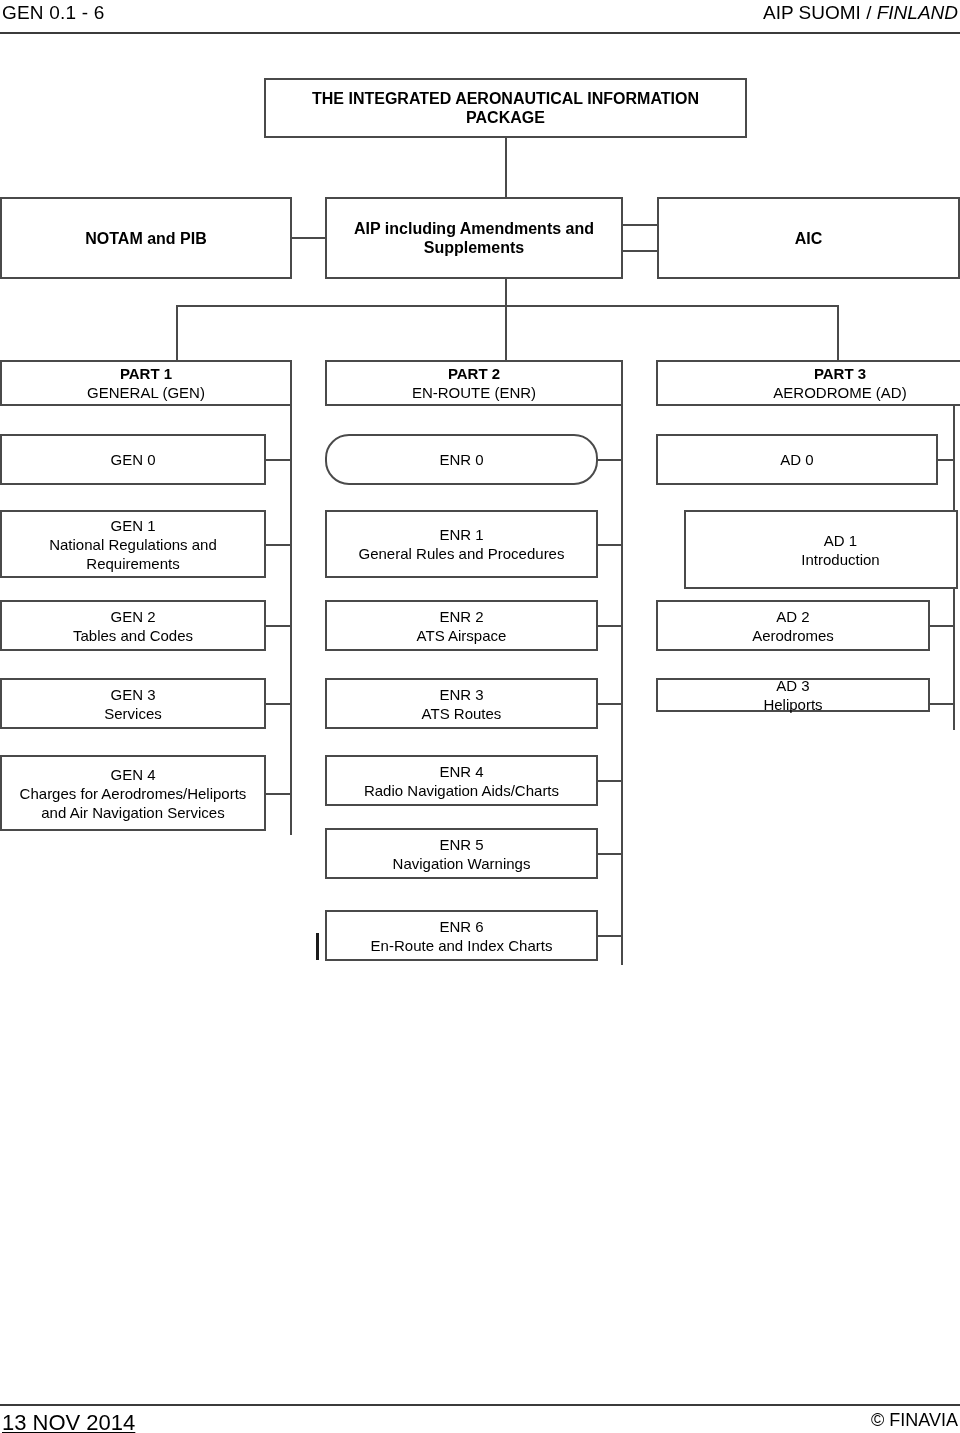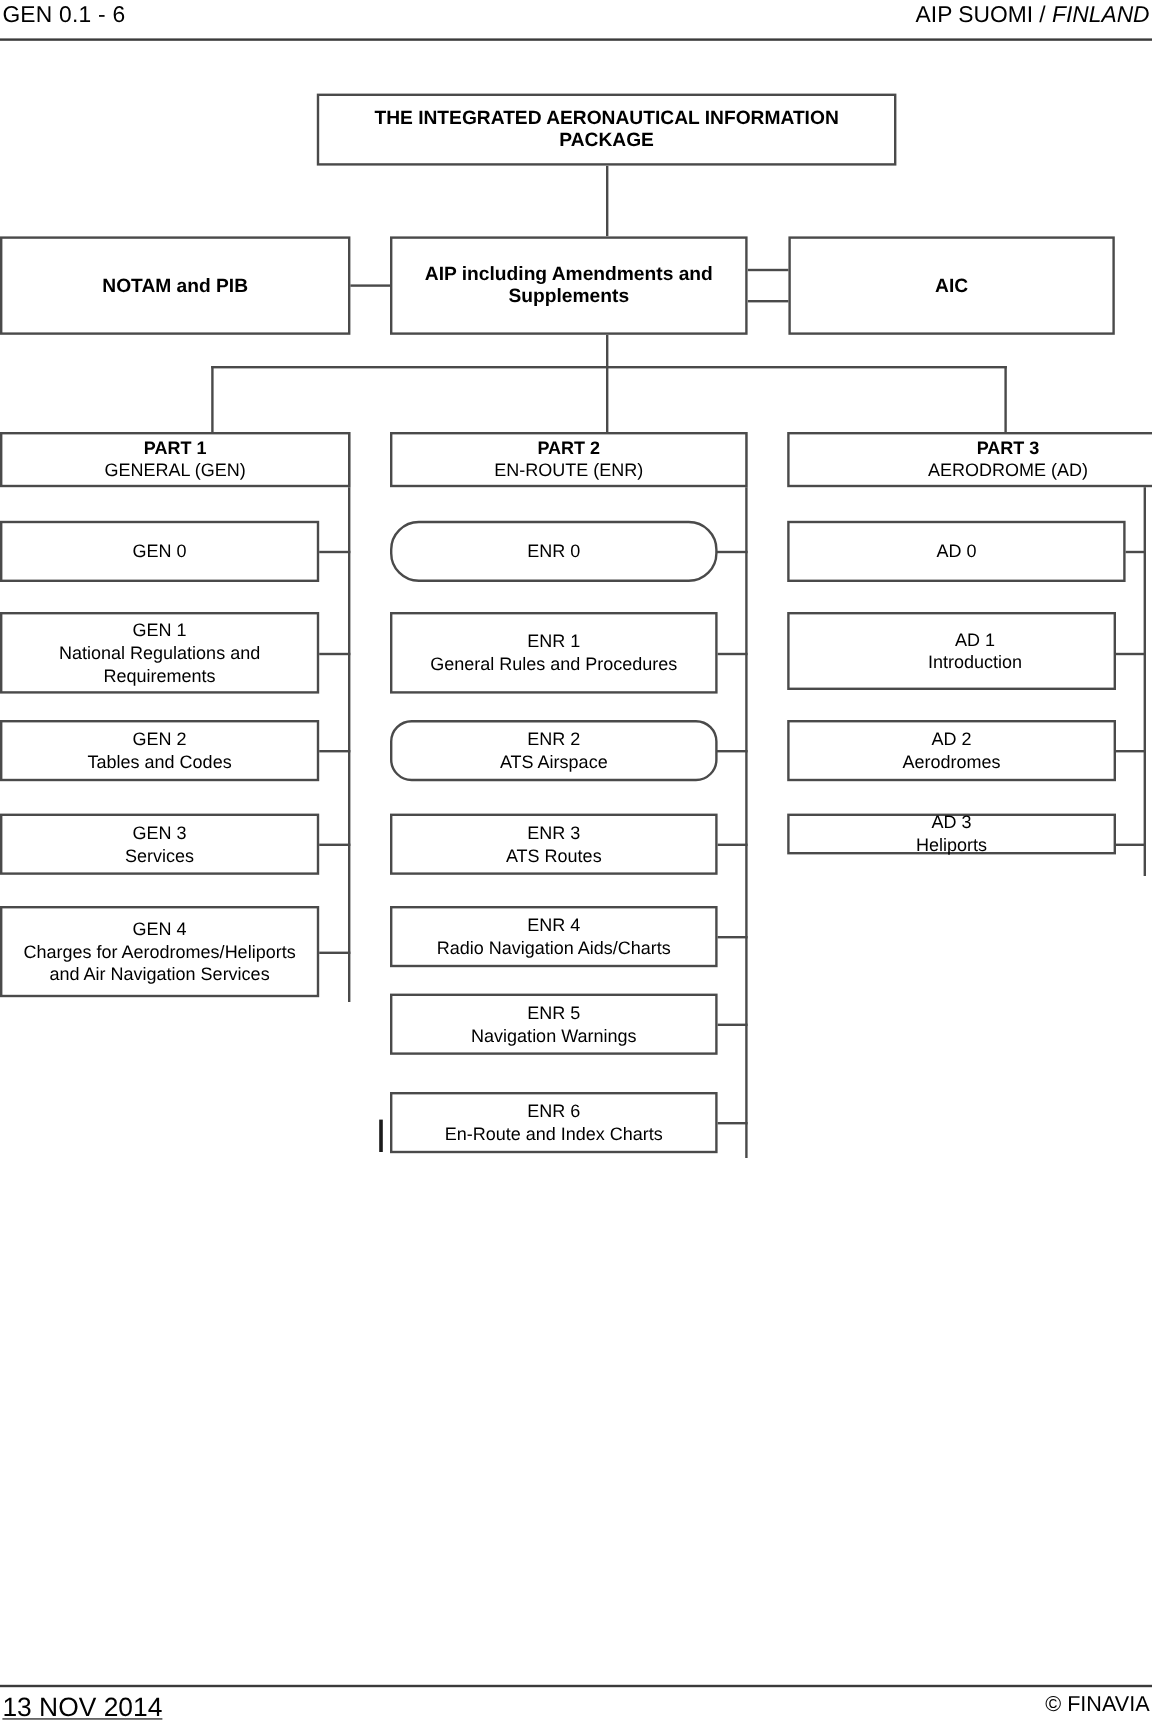--- a/index.html
+++ b/index.html
@@ -166,21 +166,21 @@
     <span>NOTAM and PIB</span>
   </div>
 
   <div class="node bold" style="left:325px; top:197px; width:298px; height:82px; font-size:16px;">
     <div>
       <span class="l1">AIP including Amendments and</span>
       <span class="l2">Supplements</span>
     </div>
   </div>
 
-  <div class="node bold" style="left:657px; top:197px; width:272px; height:82px; font-size:16px;">
+  <div class="node bold" style="left:657px; top:197px; width:303px; height:82px; font-size:16px;">
     <span>AIC</span>
   </div>
 
   <div class="node hdr" style="left:0px; top:360px; width:292px; height:46px;">
     <div>
       <span class="l1">PART 1</span>
       <span class="l2">GENERAL (GEN)</span>
     </div>
   </div>
 
@@ -234,21 +234,21 @@
     <div>
       <span class="l1">ENR 0</span>
     </div>
   </div>
   <div class="node" style="left:325px; top:510px; width:273px; height:68px;">
     <div>
       <span class="l1">ENR 1</span>
       <span class="l2">General Rules and Procedures</span>
     </div>
   </div>
-  <div class="node" style="left:325px; top:600px; width:273px; height:51px;border-radius:18px;">
+  <div class="node" style="left:325px; top:600px; width:273px; height:51px;">
     <div>
       <span class="l1">ENR 2</span>
       <span class="l2">ATS Airspace</span>
     </div>
   </div>
   <div class="node" style="left:325px; top:678px; width:273px; height:51px;">
     <div>
       <span class="l1">ENR 3</span>
       <span class="l2">ATS Routes</span>
     </div>
@@ -270,21 +270,21 @@
       <span class="l1">ENR 6</span>
       <span class="l2">En-Route and Index Charts</span>
     </div>
   </div>
 
   <div class="node" style="left:656px; top:434px; width:282px; height:51px;">
     <div>
       <span class="l1">AD 0</span>
     </div>
   </div>
-  <div class="node" style="left:656px; top:510px; width:274px; height:65px;padding-left:45px;">
+  <div class="node" style="left:684px; top:510px; width:274px; height:79px;padding-left:45px;">
     <div>
       <span class="l1">AD 1</span>
       <span class="l2">Introduction</span>
     </div>
   </div>
   <div class="node" style="left:656px; top:600px; width:274px; height:51px;">
     <div>
       <span class="l1">AD 2</span>
       <span class="l2">Aerodromes</span>
     </div>

